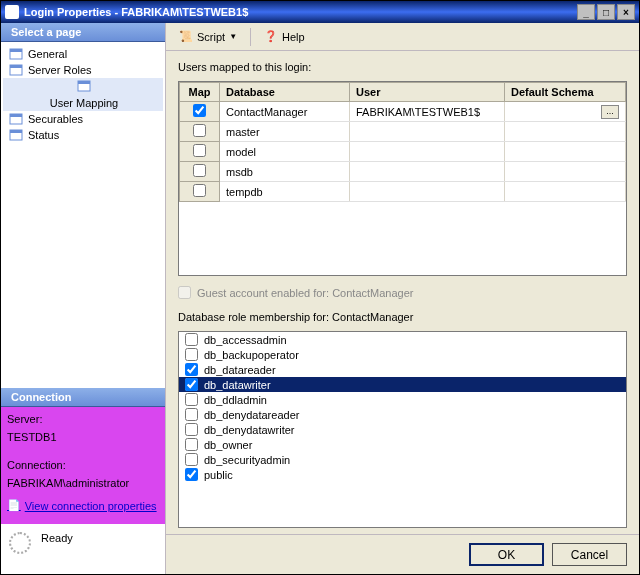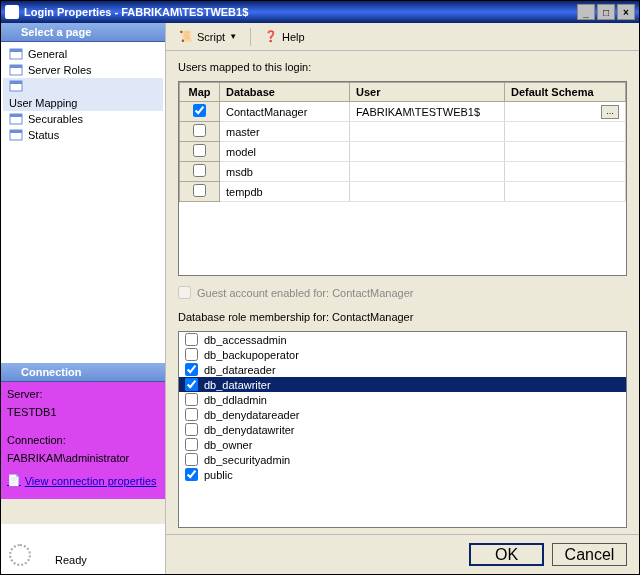--- a/index.html
+++ b/index.html
@@ -4,32 +4,32 @@
 <style>
 * { box-sizing: border-box; margin: 0; padding: 0; }
 body { font-family: Tahoma, Arial, sans-serif; font-size: 11px; background: #fff; width: 640px; height: 575px; overflow: hidden; }
 .window { width: 640px; height: 575px; display: flex; flex-direction: column; border: 1px solid #000; background: #ece9d8; }
 .titlebar { height: 22px; background: linear-gradient(#0a246a,#3c6df0,#0a246a); color: #fff; display: flex; align-items: center; padding: 0 4px; font-weight: bold; font-size: 11px; }
 .titlebar .title-ico { width: 14px; height: 14px; background: #fff; border-radius: 2px; margin-right: 5px; display:inline-block; }
 .titlebar .spacer { flex: 1; }
 .titlebar .winbtn { width: 18px; height: 16px; background: #c0c0c0; border: 1px solid #888; margin-left: 2px; display: flex; align-items: center; justify-content: center; font-size: 10px; font-family: Arial; color:#000; }
 .body { flex:1; display: flex; min-height: 0; }
 .leftpane { width: 165px; display: flex; flex-direction: column; border-right: 1px solid #bfb8bf; }
-.section-hdr { background: linear-gradient(#8db0e8,#6a8fd8); color: #fff; font-weight: bold; padding: 3px 20px; font-size: 11px; border-bottom: 1px solid #3b5a9a; }
+.section-hdr { background: linear-gradient(#8db0e8,#6a8fd8); color: #fff; font-weight: bold; padding: 3px 10px; font-size: 11px; border-bottom: 1px solid #3b5a9a; }
 .section-body { background: #fff; padding: 4px 2px; font-size: 11px; }
 .pages { flex: 0 0 auto; }
 .pagelist { list-style: none; }
-.pagelist li { padding: 2px 4px 2px 6px; display: flex; gap: 5px; cursor: default; }
+.pagelist li { padding: 2px 4px 2px 6px; display: flex; align-items: center; gap: 5px; cursor: default; }
 .pagelist li.selected { background: #e0e8f8; flex-direction: column; }
 .pgi { width: 14px; height: 12px; display: inline-block; }
 .pgi svg { display:block; }
 .conn-body { background: #d946ef; padding: 6px 6px; font-size: 11px; }
 .conn-body div { margin-bottom: 6px; }
 .conn-link { color: #0000cc; text-decoration: underline; cursor: pointer; display: inline-flex; align-items: center; gap: 4px; margin-top: 4px; }
-.progress-body { background: #fff; padding: 8px; display:flex; align-items:flex-end; gap:24px; min-height:50px;margin-top:25px; }
+.progress-body { background: #fff; padding: 8px; display:flex; align-items:flex-start; gap:10px; min-height:50px; }
 .spinner { width: 22px; height: 22px; border: 2px dotted #aaa; border-radius: 50%; }
 .rightpane { flex:1; display:flex; flex-direction: column; min-width:0; }
 .toolbar { height: 28px; display: flex; align-items: center; gap: 4px; padding: 2px 6px; border-bottom: 1px solid #bfb8bf; background: #ece9d8; }
 .tool { display:flex; align-items:center; gap:4px; padding: 2px 6px; border: 1px solid transparent; }
 .tool .ico { width:14px; height:14px; }
 .dropdown-ar { font-size:8px; }
 .divider { width:1px; height:18px; background:#bfb8bf; margin:0 2px; }
 .content { flex:1; padding: 10px 12px 6px 12px; display:flex; flex-direction:column; gap:8px; min-height:0; background:#ece9d8; }
 .tbl-wrap { border:1px solid #7a7a7a; background:#fff; height: 195px; overflow:hidden; }
 table { width:100%; border-collapse: collapse; font-size:11px; }
@@ -37,21 +37,21 @@
 th:first-child { width: 40px; text-align:center; }
 td { border: 1px solid #e0e0e0; border-left:1px solid #d8d4c8; border-right:1px solid #d8d4c8; padding: 2px 6px; height: 17px; }
 td.mapcell { text-align:center; background:#ece9d8; border:1px solid #aca899; }
 .ellipsis-btn { float:right; width:18px; height:14px; border:1px solid #888; background:#ece9d8; font-size:9px; text-align:center; line-height:11px; }
 input[type=checkbox] { width:13px; height:13px; }
 .guest { display:flex; align-items:center; gap:6px; color:#888; margin: 2px 0 4px 0; }
 .roles-box { border:1px solid #7a7a7a; background:#fff; flex:1; min-height:140px; overflow:auto; }
 .role-item { display:flex; align-items:center; gap:6px; padding: 1px 6px; }
 .role-item.selected { background:#0a246a; color:#fff; }
 .footer { padding: 8px 12px; display:flex; justify-content:flex-end; gap:8px; border-top:1px solid #bfb8bf; background:#ece9d8; }
-.btn { width:75px; height:23px; border:1px solid #555; background:#ece9d8; font-size:16px; }
+.btn { width:75px; height:23px; border:1px solid #555; background:#ece9d8; font-size:12px; }
 .btn.default { border:2px solid #0a246a; font-weight: normal; }
 .flex-spacer { flex:1; }
 </style>
 </head>
 <body>
 
 <div class="window">
   <div class="titlebar">
     <span class="title-ico"></span>
     <span>Login Properties - FABRIKAM\TESTWEB1$</span>

